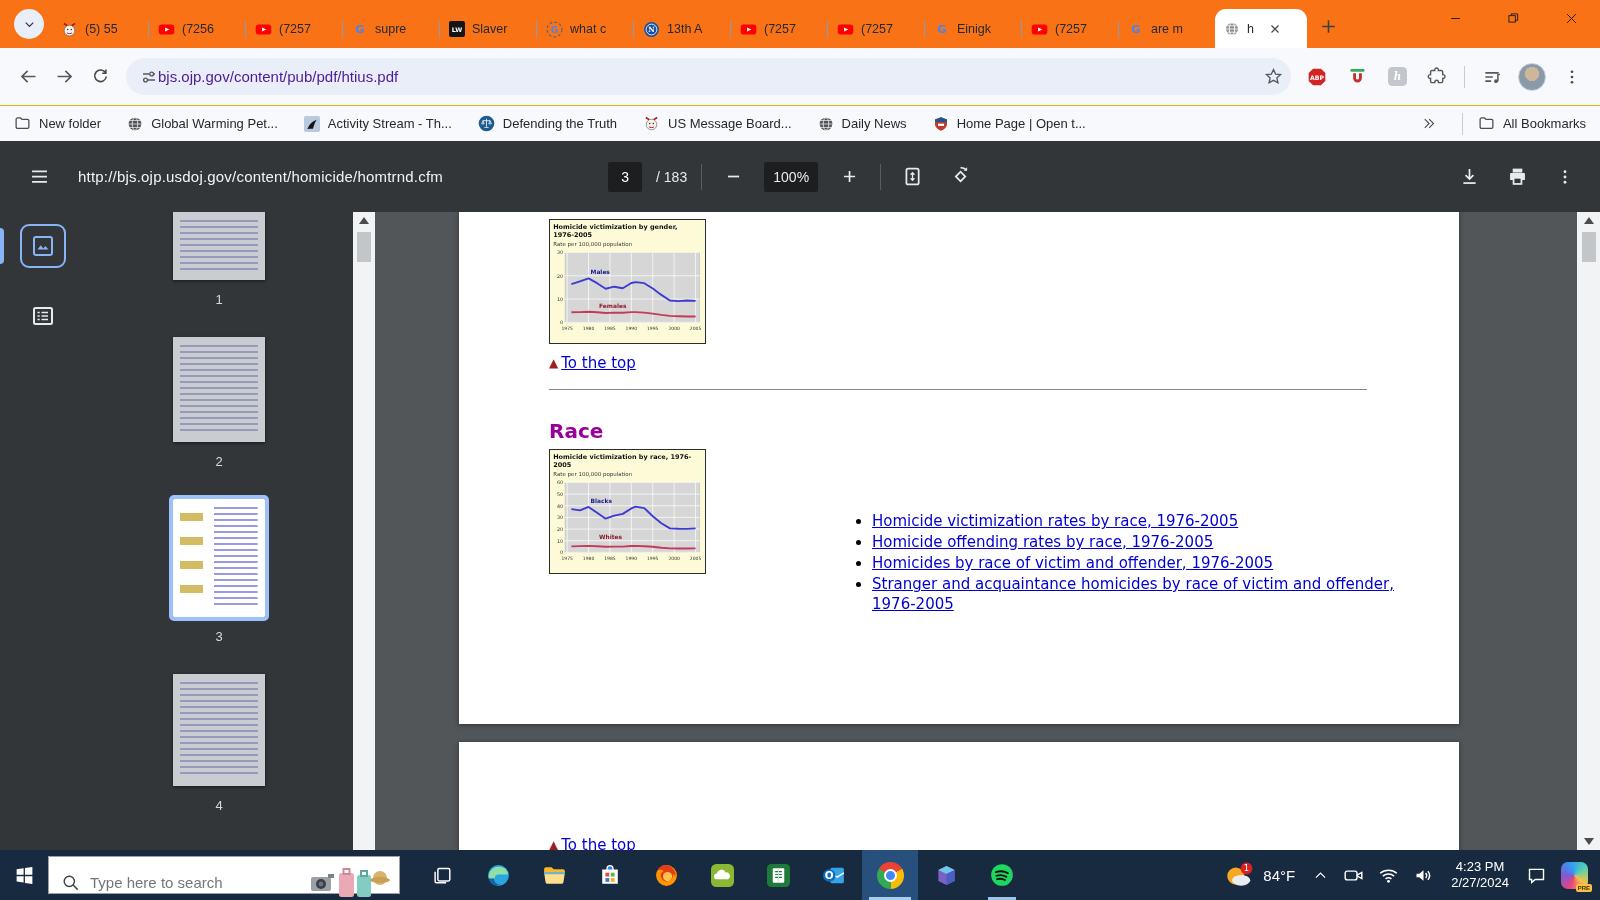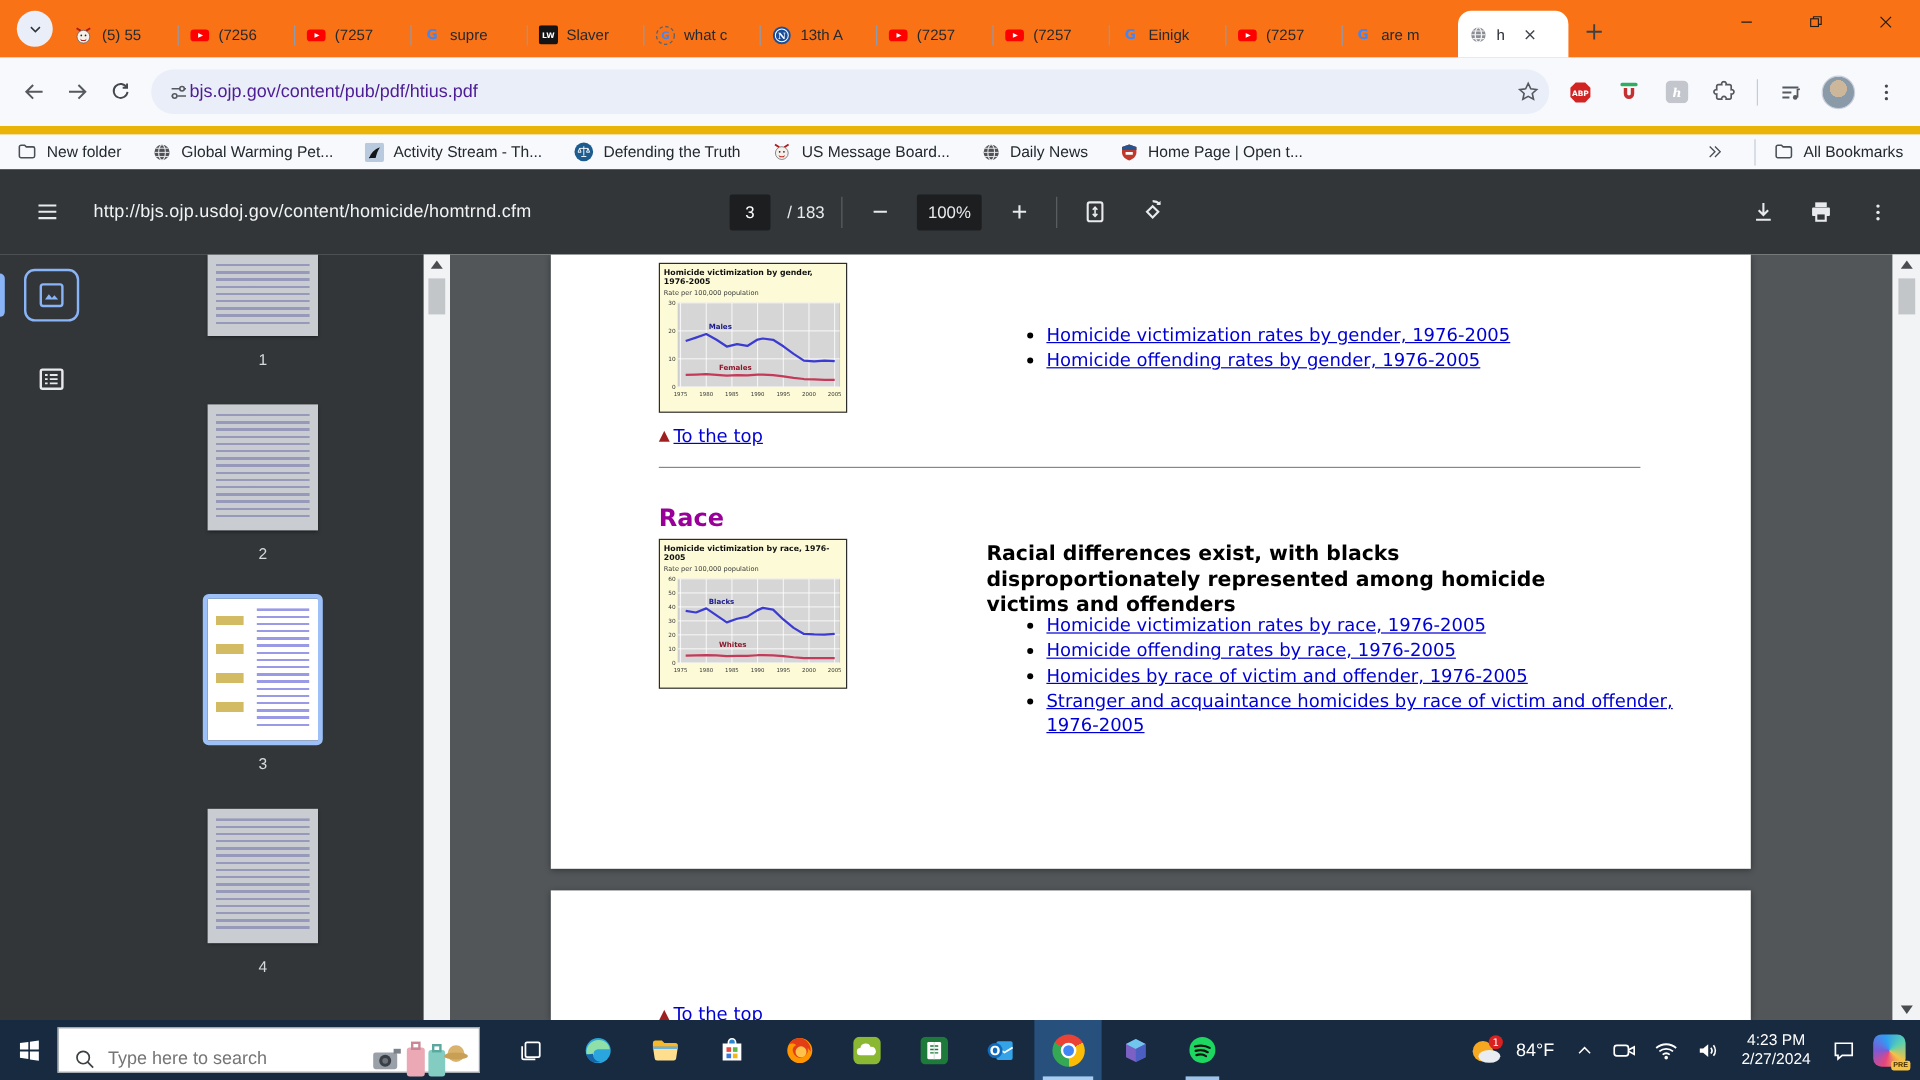--- a/index.html
+++ b/index.html
@@ -25,21 +25,21 @@
 
 .toolbar{position:absolute;top:48px;left:0;right:0;height:57px;background:#f7f9fd;display:flex;align-items:center;padding:0 10px}
 .tbbtn{width:36px;height:36px;display:flex;align-items:center;justify-content:center;border-radius:18px;flex:none}
 .omnibox{flex:1;height:37px;background:#eaeef8;border-radius:19px;display:flex;align-items:center;padding:0 8px 0 14px;margin:0 8px;min-width:0}
 .urltext{font-size:15px;color:#4c1d95;margin-left:0;flex:1;white-space:nowrap;overflow:hidden}
 .extrow{display:flex;align-items:center;gap:4px;flex:none}
 .vdiv{width:1px;height:22px;background:#c5cbd8;margin:0 5px}
 .avatar{width:28px;height:28px;border-radius:50%;background:radial-gradient(circle at 50% 38%,#cdb79b 0 34%,#8a9aa8 35% 100%);border:1px solid #c8cfdb}
 
 
-.bmbar{position:absolute;top:105px;left:0;right:0;height:36px;background:#f7f9fd;display:flex;align-items:center;padding:0 14px;border-top:7px solid #eab308}
+.bmbar{position:absolute;top:105px;left:0;right:0;height:36px;background:#f7f9fd;display:flex;align-items:center;padding:0 14px;border-top:1px solid #eab308}
 #bookmarks{display:flex;align-items:center;gap:26px}
 .bm{display:flex;align-items:center;gap:8px;font-size:13px;color:#24292e;white-space:nowrap}
 .bmright{margin-left:auto;display:flex;align-items:center;gap:10px}
 .allbm{display:flex;align-items:center;gap:8px;font-size:13px;color:#24292e}
 
 
 .pdfbar{position:absolute;top:141px;left:0;right:0;height:71px;background:#323639;color:#e8eaed}
 .pdfleft{position:absolute;left:22px;top:0;height:71px;display:flex;align-items:center;gap:22px}
 .pdftitle{font-size:15px;color:#f1f3f4;letter-spacing:.2px}
 .pdfcenter{position:absolute;left:50%;top:0;transform:translateX(-52%);height:71px;display:flex;align-items:center;gap:14px}
@@ -641,24 +641,20 @@
               <line x1="125.90476190476191" x2="125.90476190476191" y1="33" y2="104" stroke="#fff" stroke-width="0.7"></line>
               <text x="125.90476190476191" y="112" font-size="4.6" fill="#333" text-anchor="middle" font-family="DejaVu Sans, sans-serif">2000</text>
               <line x1="147.65079365079364" x2="147.65079365079364" y1="33" y2="104" stroke="#fff" stroke-width="0.7"></line>
               <text x="147.65079365079364" y="112" font-size="4.6" fill="#333" text-anchor="middle" font-family="DejaVu Sans, sans-serif">2005</text>
               <polyline points="21.5,65.2 30.2,62.3 38.9,59.3 47.6,64.2 56.3,69.9 65.0,67.8 73.7,69.4 82.4,64.0 86.8,63.1 95.5,64.2 104.2,69.7 112.9,76.1 121.6,81.8 130.3,82.5 139.0,81.8 147.7,82.2" fill="none" stroke="#3b3bd1" stroke-width="1.9" stroke-linejoin="round"></polyline>
               <text x="40.920634920634924" y="55.27" font-size="6" font-weight="bold" fill="#1a1a8c" font-family="DejaVu Sans, sans-serif">Males</text>
               <polyline points="21.5,93.8 30.2,93.6 38.9,93.3 47.6,93.8 56.3,94.5 65.0,94.1 73.7,94.3 82.4,93.6 86.8,93.6 95.5,94.1 104.2,95.2 112.9,96.4 121.6,97.4 130.3,97.8 139.0,98.1 147.7,98.1" fill="none" stroke="#c43a5a" stroke-width="1.9" stroke-linejoin="round"></polyline>
               <text x="49.61904761904762" y="89.82333333333334" font-size="6" font-weight="bold" fill="#8c1a2e" font-family="DejaVu Sans, sans-serif">Females</text>
             </svg>
         </div>
-        <ul class="pdf-links" style="left:396px;top:57px;width:560px">
-            <li><a href="#">Homicide victimization rates by gender, 1976-2005</a></li>
-            <li><a href="#">Homicide offending rates by gender, 1976-2005</a></li>
-          </ul>
         <div class="totop" style="left:90px;top:142px">
           <span class="tri">▲</span><a href="#">To the top</a>
         </div>
         <div class="rule" style="left:90px;top:177px"></div>
         <div class="race-h" style="left:90px;top:207px">Race</div>
         <div class="chartbox" style="left:90px;top:237px">
           <svg viewBox="0 0 157 125">
               <text x="3" y="9" font-size="6.6" font-weight="bold" fill="#101010" font-family="DejaVu Sans, sans-serif">Homicide victimization by race, 1976-</text>
               <text x="3" y="17" font-size="6.6" font-weight="bold" fill="#101010" font-family="DejaVu Sans, sans-serif">2005</text>
               <text x="3" y="26" font-size="5.6" fill="#3a3a3a" font-family="DejaVu Sans, sans-serif">Rate per 100,000 population</text>
@@ -690,21 +686,20 @@
               <line x1="125.90476190476191" x2="125.90476190476191" y1="33" y2="104" stroke="#fff" stroke-width="0.7"></line>
               <text x="125.90476190476191" y="112" font-size="4.6" fill="#333" text-anchor="middle" font-family="DejaVu Sans, sans-serif">2000</text>
               <line x1="147.65079365079364" x2="147.65079365079364" y1="33" y2="104" stroke="#fff" stroke-width="0.7"></line>
               <text x="147.65079365079364" y="112" font-size="4.6" fill="#333" text-anchor="middle" font-family="DejaVu Sans, sans-serif">2005</text>
               <polyline points="21.5,60.1 30.2,61.4 38.9,57.9 47.6,63.8 56.3,69.8 65.0,66.7 73.7,64.9 82.4,59.4 86.8,57.5 95.5,59.0 104.2,67.3 112.9,74.4 121.6,79.6 130.3,80.0 139.0,80.1 147.7,79.6" fill="none" stroke="#3b3bd1" stroke-width="1.9" stroke-linejoin="round"></polyline>
               <text x="40.920634920634924" y="53.85" font-size="6" font-weight="bold" fill="#1a1a8c" font-family="DejaVu Sans, sans-serif">Blacks</text>
               <polyline points="21.5,98.0 30.2,97.7 38.9,97.4 47.6,97.8 56.3,98.3 65.0,98.2 73.7,98.2 82.4,97.6 86.8,97.5 95.5,97.8 104.2,98.3 112.9,99.3 121.6,100.0 130.3,100.1 139.0,100.1 147.7,100.0" fill="none" stroke="#c43a5a" stroke-width="1.9" stroke-linejoin="round"></polyline>
               <text x="49.61904761904762" y="90.84666666666666" font-size="6" font-weight="bold" fill="#8c1a2e" font-family="DejaVu Sans, sans-serif">Whites</text>
             </svg>
         </div>
-        <div class="pdf-h" style="left:363px;top:240px;width:515px">Racial differences exist, with blacks disproportionately represented among homicide victims and offenders</div>
         <ul class="pdf-links" style="left:396px;top:299px;width:545px">
             <li><a href="#">Homicide victimization rates by race, 1976-2005</a></li>
             <li><a href="#">Homicide offending rates by race, 1976-2005</a></li>
             <li><a href="#">Homicides by race of victim and offender, 1976-2005</a></li>
             <li><a href="#">Stranger and acquaintance homicides by race of victim and offender, 1976-2005</a></li>
           </ul>
       </div>
 
       <div class="page" id="page4">
         <div class="totop" style="left:90px;top:94px">

